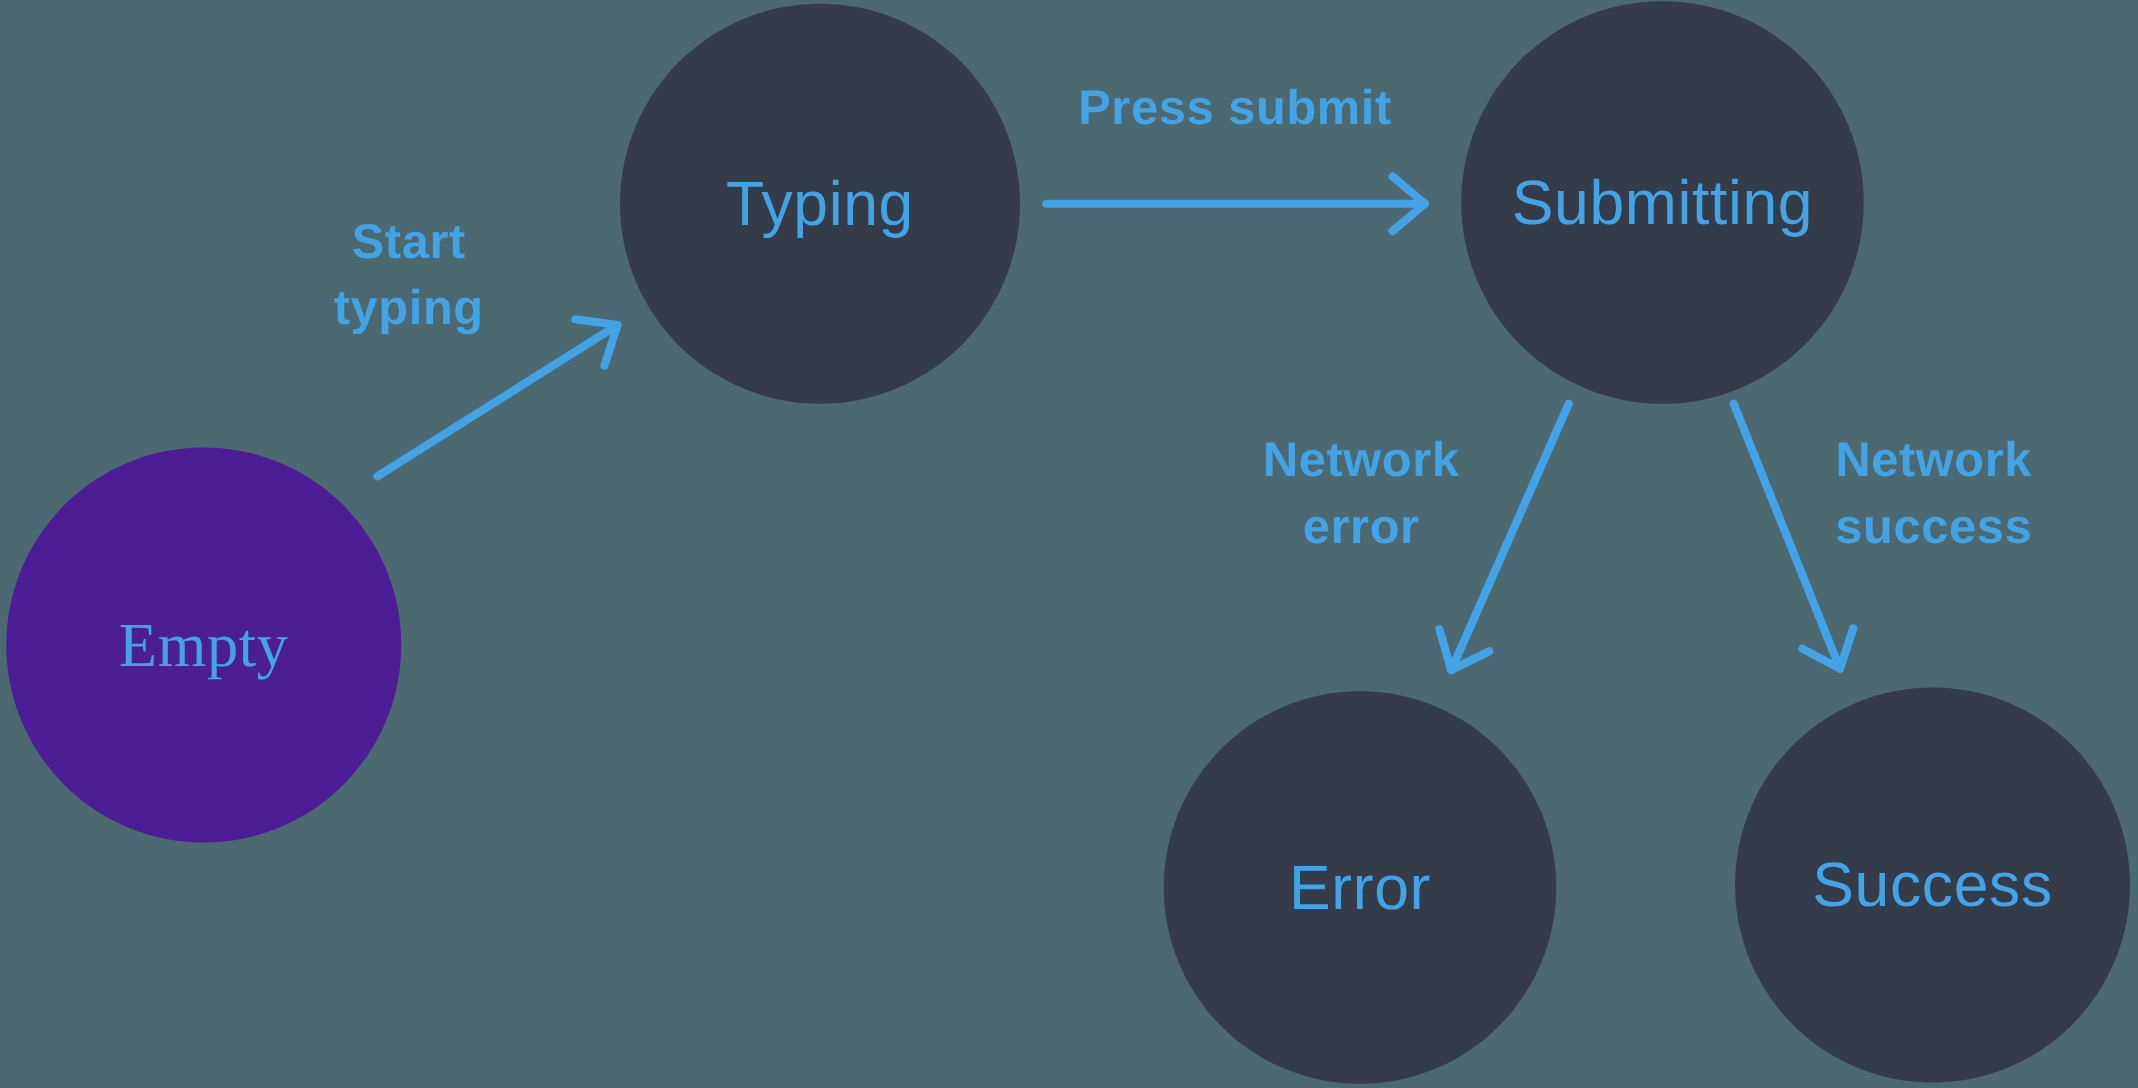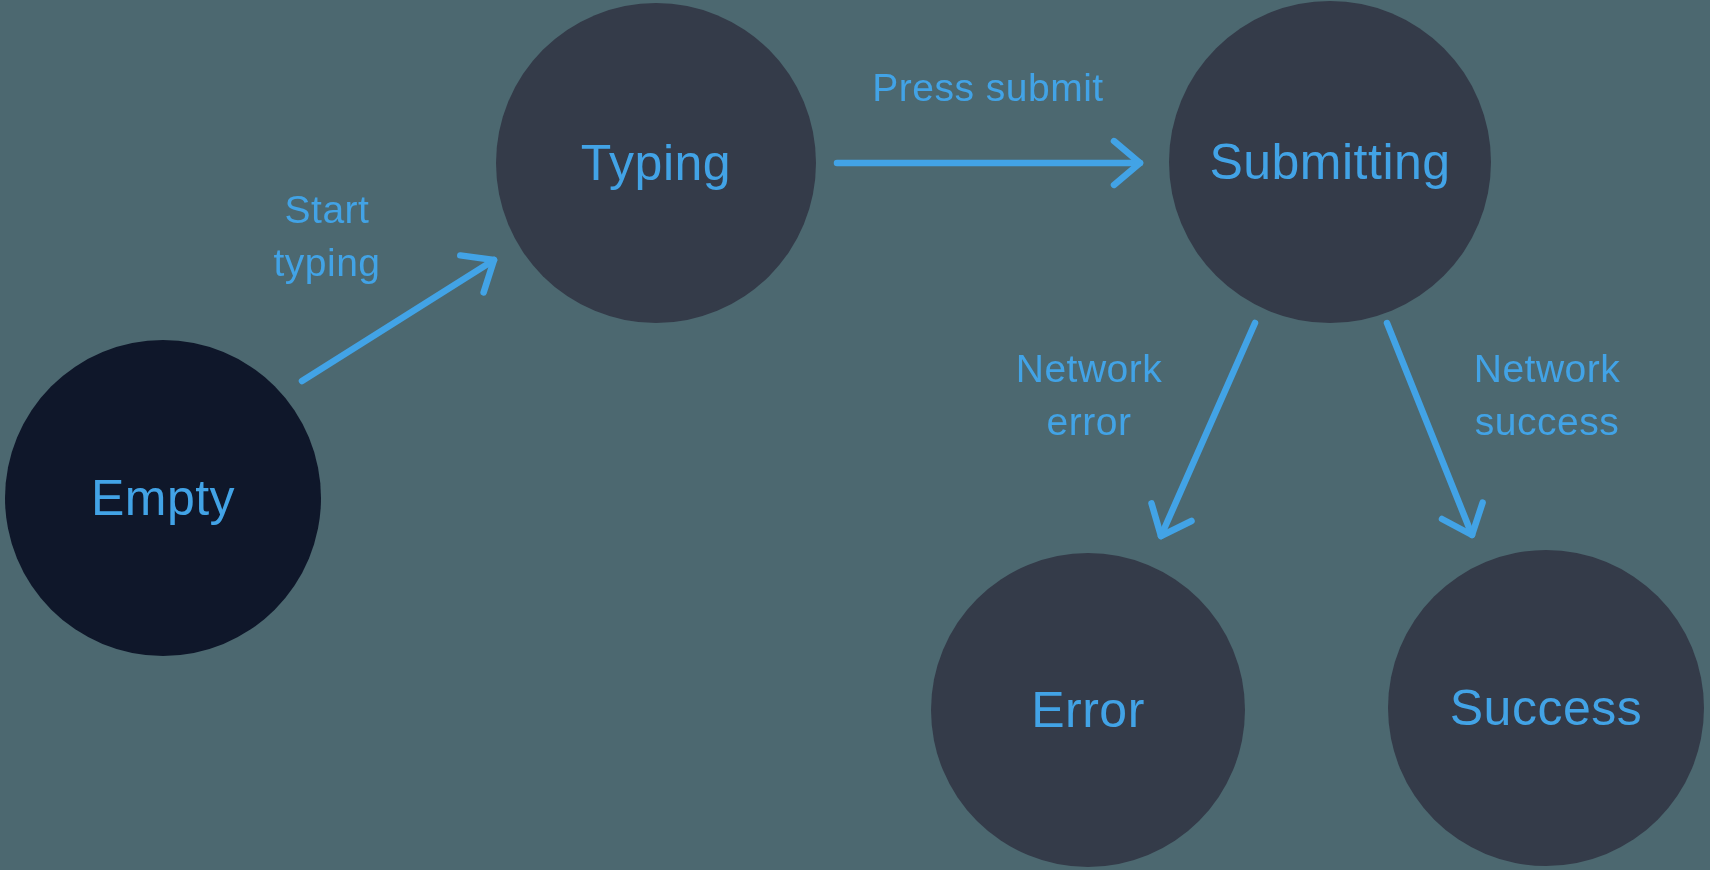--- a/index.html
+++ b/index.html
@@ -37,59 +37,59 @@
     font-weight: 400;
     letter-spacing: 0.5px;
     user-select: none;
   }
   .edge-label {
     position: absolute;
     transform: translate(-50%, -50%);
     text-align: center;
     font-size: 39px;
     line-height: 53px;
-    font-weight: 400;
+    font-weight: 700;
     white-space: pre-line;
     letter-spacing: 0.5px;
     user-select: none;
   }
 </style>
 </head>
 <body style="background: rgb(76, 104, 112);">
 
 <div id="canvas">
   <svg id="edges-svg" xmlns="http://www.w3.org/2000/svg" viewBox="0 0 1710 870">
       <path d="M 302 381 L 494 260" fill="none" stroke="#42A3E6" stroke-width="6.5" stroke-linecap="round" stroke-linejoin="round"></path>
       <path d="M 460.3 255.4 L 494 260 L 483.6 292.4" fill="none" stroke="#42A3E6" stroke-width="6.5" stroke-linecap="round" stroke-linejoin="round"></path>
       <path d="M 837 163 L 1140 163" fill="none" stroke="#42A3E6" stroke-width="6.5" stroke-linecap="round" stroke-linejoin="round"></path>
       <path d="M 1114.0 141.1 L 1140 163 L 1114.0 184.9" fill="none" stroke="#42A3E6" stroke-width="6.5" stroke-linecap="round" stroke-linejoin="round"></path>
       <path d="M 1255 323 L 1161 536" fill="none" stroke="#42A3E6" stroke-width="6.5" stroke-linecap="round" stroke-linejoin="round"></path>
       <path d="M 1191.5 521.0 L 1161 536 L 1151.5 503.3" fill="none" stroke="#42A3E6" stroke-width="6.5" stroke-linecap="round" stroke-linejoin="round"></path>
       <path d="M 1387 323 L 1472 535" fill="none" stroke="#42A3E6" stroke-width="6.5" stroke-linecap="round" stroke-linejoin="round"></path>
       <path d="M 1482.6 502.7 L 1472 535 L 1442.0 519.0" fill="none" stroke="#42A3E6" stroke-width="6.5" stroke-linecap="round" stroke-linejoin="round"></path>
     </svg>
   <div id="nodes-layer">
-      <div class="node" style="left: 5px; top: 340px; width: 316px; height: 316px; background: #0f172a;">
+      <div class="node" style="left: 5px; top: 358px; width: 316px; height: 316px; background: #4c1d95; font-family: Liberation Serif, serif;">
         <span class="node-label" style="color: rgb(66, 163, 230);">Empty</span>
       </div>
       <div class="node" style="left: 496px; top: 3px; width: 320px; height: 320px; background: rgb(52, 59, 73);">
         <span class="node-label" style="color: rgb(66, 163, 230);">Typing</span>
       </div>
       <div class="node" style="left: 1169px; top: 1px; width: 322px; height: 322px; background: rgb(52, 59, 73);">
         <span class="node-label" style="color: rgb(66, 163, 230);">Submitting</span>
       </div>
       <div class="node" style="left: 931px; top: 553px; width: 314px; height: 314px; background: rgb(52, 59, 73);">
         <span class="node-label" style="color: rgb(66, 163, 230);">Error</span>
       </div>
       <div class="node" style="left: 1388px; top: 550px; width: 316px; height: 316px; background: rgb(52, 59, 73);">
         <span class="node-label" style="color: rgb(66, 163, 230);">Success</span>
       </div>
     </div>
   <div id="labels-layer">
-      <div class="edge-label" style="left: 327px; top: 236px; color: rgb(66, 163, 230);">Start
+      <div class="edge-label" style="left: 327px; top: 220px; color: rgb(66, 163, 230);">Start
 typing</div>
       <div class="edge-label" style="left: 988px; top: 87px; color: rgb(66, 163, 230);">Press submit</div>
       <div class="edge-label" style="left: 1089px; top: 395px; color: rgb(66, 163, 230);">Network
 error</div>
       <div class="edge-label" style="left: 1547px; top: 395px; color: rgb(66, 163, 230);">Network
 success</div>
     </div>
 </div>
 
 </body></html>

